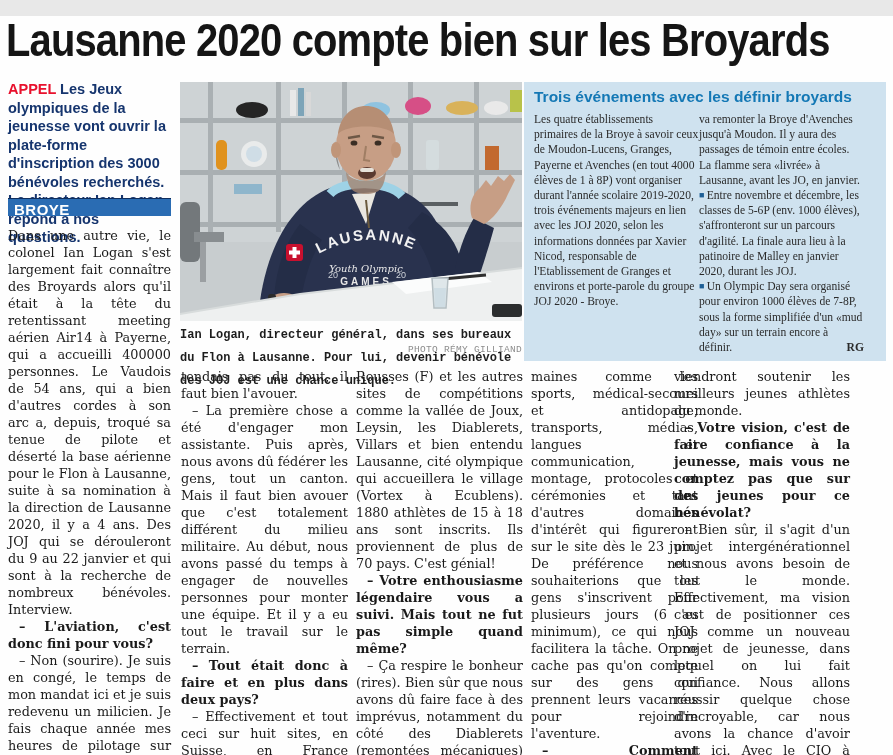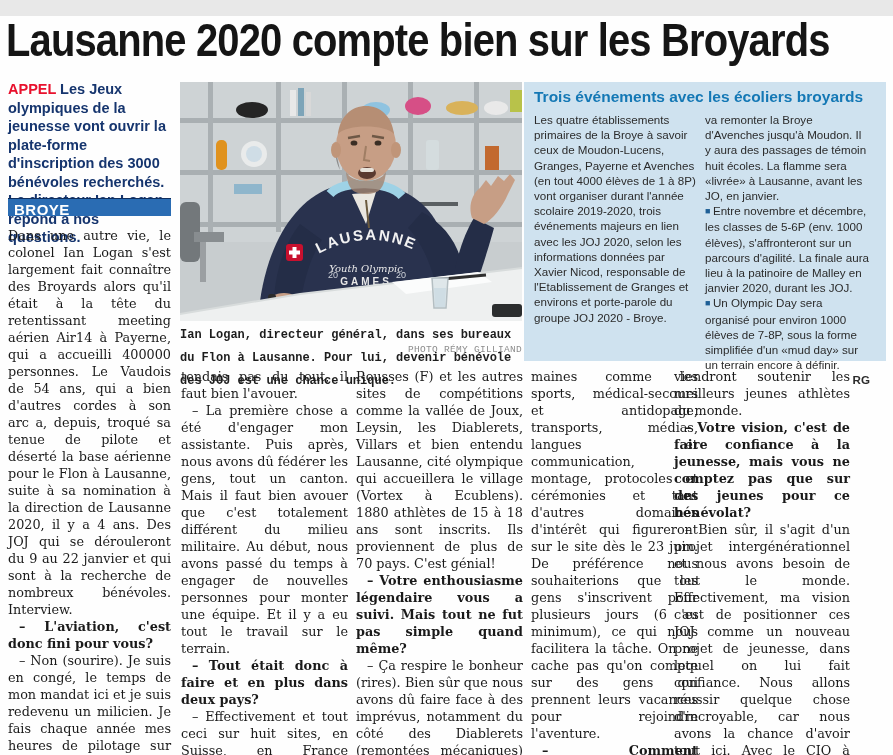--- a/index.html
+++ b/index.html
@@ -56,21 +56,21 @@
   }
   
   .bluebox {
     position:absolute; left:524px; top:66px; width:362px; height:279px;
     background:#cfe2ef; padding:6px 10px 8px 10px;
     font-family:"Liberation Sans", sans-serif;
   }
   .bluebox-title {
     font-size:15.5px; font-weight:bold; color:#1478b5; margin-bottom:6px;
   }
-  .bluebox-cols { display:flex; gap:6px; }
+  .bluebox-cols { display:flex; gap:0;font-family:Liberation Serif, serif; }
   .bluebox-col { width:165px; font-size:11.6px; line-height:15.2px; color:#2b2b2b; }
   .bluebox-col .para { margin:0; }
   .bluebox-col .para.b .bullet { color:#1e5f96; font-size:9px; vertical-align:1px; }
   .bluebox-col .sig { float:right; font-weight:bold; color:#2b2b2b;padding-left:36px; }
 </style>
 </head>
 <body>
 
 <div class="page">
 
@@ -195,26 +195,26 @@
       <rect x="312" y="222" width="30" height="13" rx="3" fill="#2b2d2e"></rect>
     </svg>
   </div>
 
   <div class="caption">
     <span>Ian Logan, directeur général, dans ses bureaux du Flon à Lausanne. Pour lui, devenir bénévole des JOJ est une chance unique.</span>
     <span class="credit">PHOTO RÉMY GILLIAND</span>
   </div>
 
   <div class="bluebox">
-    <div class="bluebox-title">Trois événements avec les écoliers broyards</div>
+    <div class="bluebox-title">Trois événements avec les définir broyards</div>
     <div class="bluebox-cols">
       <div class="bluebox-col">
           <p class="para p">Les quatre établissements primaires de la Broye à savoir ceux de Moudon-Lucens, Granges, Payerne et Avenches (en tout 4000 élèves de 1 à 8P) vont organiser durant l'année scolaire 2019-2020, trois événements majeurs en lien avec les JOJ 2020, selon les informations données par Xavier Nicod, responsable de l'Etablissement de Granges et environs et porte-parole du groupe JOJ 2020 - Broye.</p>
         </div>
       <div class="bluebox-col">
-          <p class="para p">va remonter la Broye d'Avenches jusqu'à Moudon. Il y aura des passages de témoin huit écoles. La flamme sera «livrée» à Lausanne, avant les JO, en janvier.</p>
+          <p class="para p">va remonter la Broye d'Avenches jusqu'à Moudon. Il y aura des passages de témoin entre écoles. La flamme sera «livrée» à Lausanne, avant les JO, en janvier.</p>
           <p class="para b"><span class="bullet">■ </span>Entre novembre et décembre, les classes de 5-6P (env. 1000 élèves), s'affronteront sur un parcours d'agilité. La finale aura lieu à la patinoire de Malley en janvier 2020, durant les JOJ.</p>
           <p class="para b"><span class="bullet">■ </span>Un Olympic Day sera organisé pour environ 1000 élèves de 7-8P, sous la forme simplifiée d'un «mud day» sur un terrain encore à définir.<span class="sig">RG</span></p>
         </div>
     </div>
   </div>
 
 </div>
 
 </body></html>

